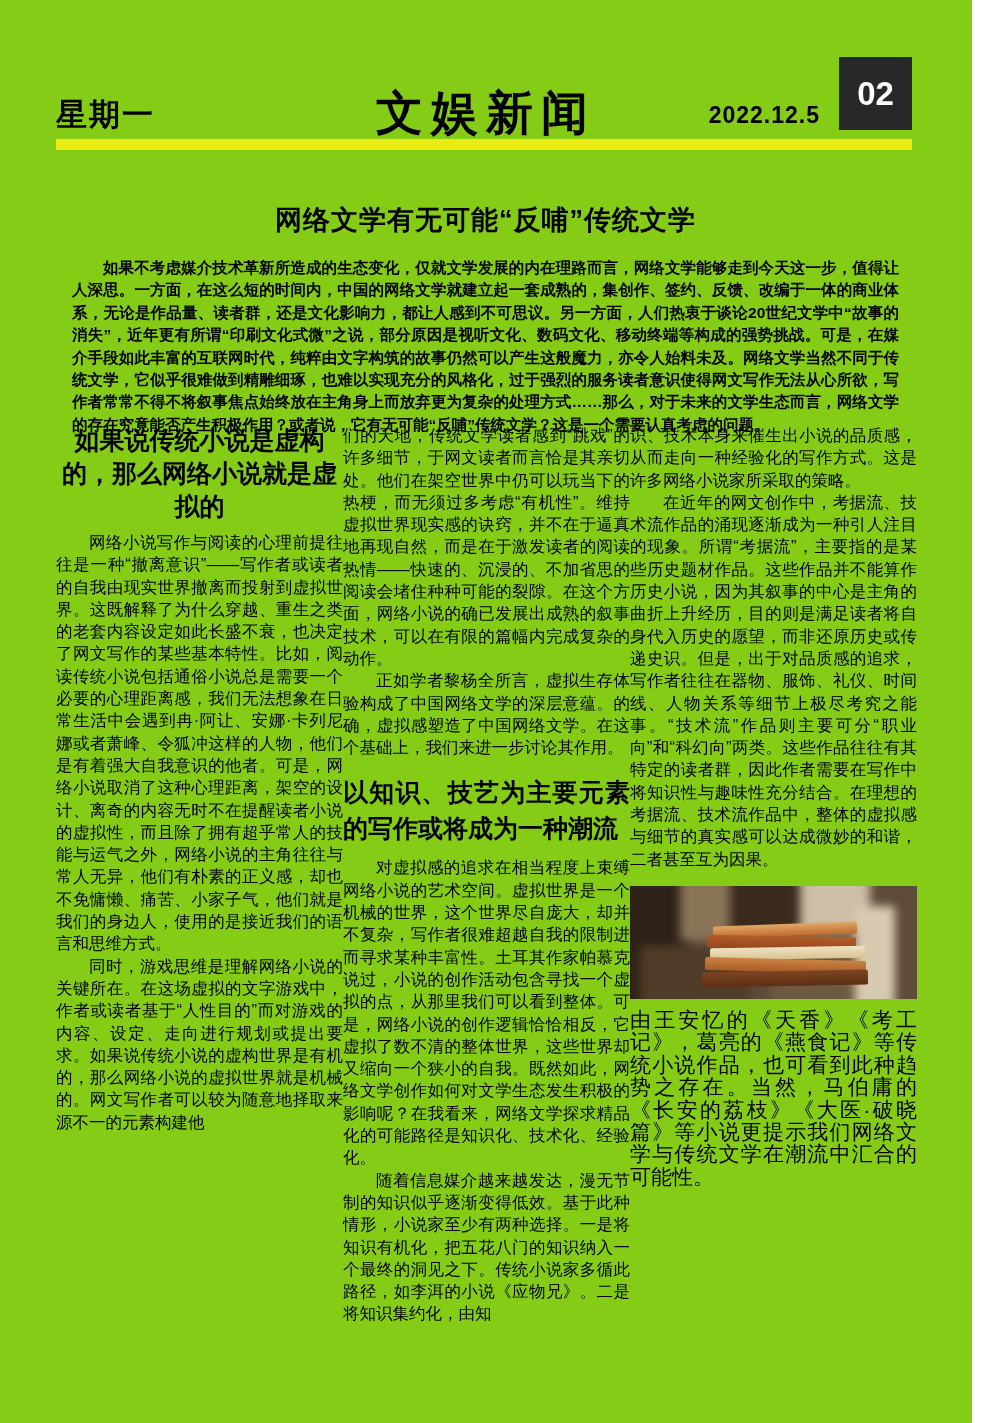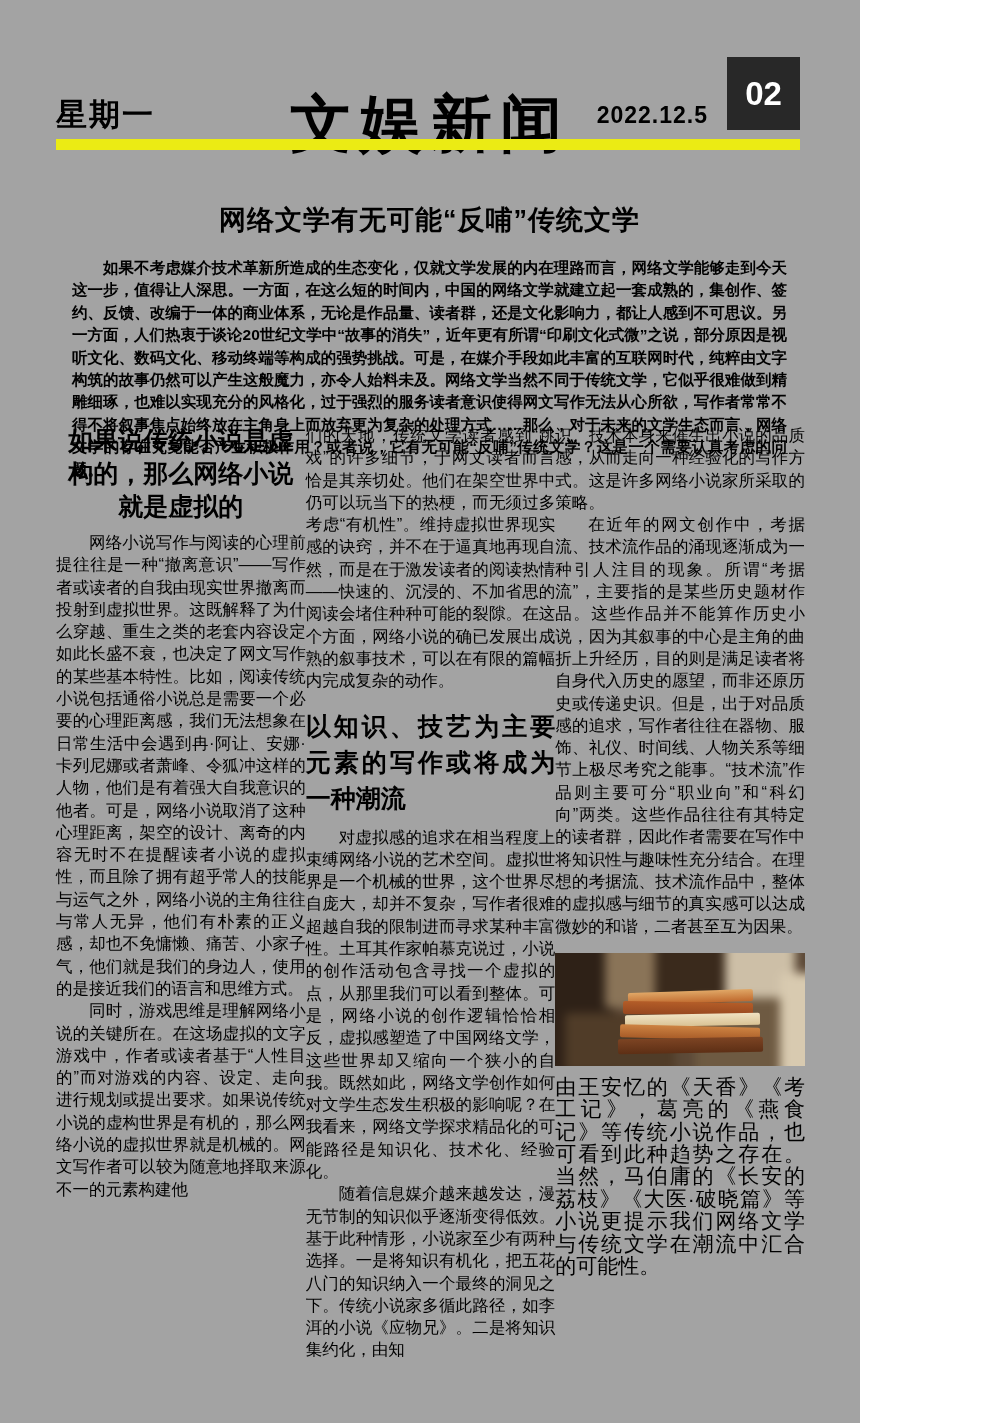--- a/index.html
+++ b/index.html
@@ -1,21 +1,21 @@
 <!DOCTYPE html>
 <html><head>
 <meta charset="utf-8">
 <style>
   html,body{margin:0;padding:0;background:#ffffff;}
   body{width:1000px;height:1423px;font-family:"Liberation Sans","DejaVu Sans",sans-serif;color:#000;}
-  .page{position:relative;width:860px;height:1423px;background:#a3a3a3;overflow:hidden;}
+  .page{position:relative;width:972px;height:1423px;background:#84cc16;overflow:hidden;}
 
   
   .weekday{position:absolute;left:56px;top:94px;font-size:31px;font-weight:bold;letter-spacing:2px;}
-  .masthead{position:absolute;left:0;right:0;top:82px;text-align:center;font-size:62px;font-weight:900;letter-spacing:8px;}
+  .masthead{position:absolute;left:0;right:0;top:82px;text-align:center;font-size:47px;font-weight:900;letter-spacing:8px;}
   .issue-date{position:absolute;right:152px;top:102px;font-size:23px;font-weight:bold;letter-spacing:1px;}
   .page-box{position:absolute;right:60px;top:57px;width:73px;height:73px;background:#282828;color:#fff;
             display:flex;align-items:center;justify-content:center;font-size:33px;font-weight:bold;margin-left:36px;}
   .yellow-bar{position:absolute;left:56px;right:60px;top:139px;height:11px;background:#ebeb14;}
 
   
   .article-title{position:absolute;left:0;right:1px;top:202px;text-align:center;font-size:27px;font-weight:bold;letter-spacing:1px;}
   .lead{position:absolute;left:56px;right:57px;top:241px;font-size:15.5px;line-height:22.4px;
         font-weight:bold;text-align:justify;}
   .lead p{margin:16px;text-indent:2em;}
@@ -68,22 +68,23 @@
   <div class="columns">
 
     <div class="col">
       <h2 class="subhead-center">如果说传统小说是虚构的，那么网络小说就是虚拟的</h2>
       <p>网络小说写作与阅读的心理前提往往是一种“撤离意识”——写作者或读者的自我由现实世界撤离而投射到虚拟世界。这既解释了为什么穿越、重生之类的老套内容设定如此长盛不衰，也决定了网文写作的某些基本特性。比如，阅读传统小说包括通俗小说总是需要一个必要的心理距离感，我们无法想象在日常生活中会遇到冉·阿让、安娜·卡列尼娜或者萧峰、令狐冲这样的人物，他们是有着强大自我意识的他者。可是，网络小说取消了这种心理距离，架空的设计、离奇的内容无时不在提醒读者小说的虚拟性，而且除了拥有超乎常人的技能与运气之外，网络小说的主角往往与常人无异，他们有朴素的正义感，却也不免慵懒、痛苦、小家子气，他们就是我们的身边人，使用的是接近我们的语言和思维方式。</p>
       <p>同时，游戏思维是理解网络小说的关键所在。在这场虚拟的文字游戏中，作者或读者基于“人性目的”而对游戏的内容、设定、走向进行规划或提出要求。如果说传统小说的虚构世界是有机的，那么网络小说的虚拟世界就是机械的。网文写作者可以较为随意地择取来源不一的元素构建他</p>
     </div>
 
     <div class="col">
       <p class="cont">们的天地，传统文学读者感到“跳戏”的许多细节，于网文读者而言恰是其亲切处。他们在架空世界中仍可以玩当下的热梗，而无须过多考虑“有机性”。维持虚拟世界现实感的诀窍，并不在于逼真地再现自然，而是在于激发读者的阅读热情——快速的、沉浸的、不加省思的阅读会堵住种种可能的裂隙。在这个方面，网络小说的确已发展出成熟的叙事技术，可以在有限的篇幅内完成复杂的动作。</p>
+      <p>正如学者黎杨全所言，虚拟生存体验构成了中国网络文学的深层意蕴。的确，虚拟感塑造了中国网络文学。在这个基础上，我们来进一步讨论其作用。</p>
       <h2 class="subhead-left">以知识、技艺为主要元素的写作或将成为一种潮流</h2>
-      <p>对虚拟感的追求在相当程度上束缚网络小说的艺术空间。虚拟世界是一个机械的世界，这个世界尽自庞大，却并不复杂，写作者很难超越自我的限制进而寻求某种丰富性。土耳其作家帕慕克说过，小说的创作活动包含寻找一个虚拟的点，从那里我们可以看到整体。可是，网络小说的创作逻辑恰恰相反，虚拟感塑造了中国网络文学，这些世界却又缩向一个狭小的自我。既然如此，网络文学创作如何对文学生态发生积极的影响呢？在我看来，网络文学探求精品化的可能路径是知识化、技术化、经验化。</p>
+      <p>对虚拟感的追求在相当程度上束缚网络小说的艺术空间。虚拟世界是一个机械的世界，这个世界尽自庞大，却并不复杂，写作者很难超越自我的限制进而寻求某种丰富性。土耳其作家帕慕克说过，小说的创作活动包含寻找一个虚拟的点，从那里我们可以看到整体。可是，网络小说的创作逻辑恰恰相反，它虚拟了数不清的整体世界，这些世界却又缩向一个狭小的自我。既然如此，网络文学创作如何对文学生态发生积极的影响呢？在我看来，网络文学探求精品化的可能路径是知识化、技术化、经验化。</p>
       <p>随着信息媒介越来越发达，漫无节制的知识似乎逐渐变得低效。基于此种情形，小说家至少有两种选择。一是将知识有机化，把五花八门的知识纳入一个最终的洞见之下。传统小说家多循此路径，如李洱的小说《应物兄》。二是将知识集约化，由知</p>
     </div>
 
     <div class="col">
       <p class="cont">识、技术本身来催生出小说的品质感，从而走向一种经验化的写作方式。这是许多网络小说家所采取的策略。</p>
       <p>在近年的网文创作中，考据流、技术流作品的涌现逐渐成为一种引人注目的现象。所谓“考据流”，主要指的是某些历史题材作品。这些作品并不能算作历史小说，因为其叙事的中心是主角的曲折上升经历，目的则是满足读者将自身代入历史的愿望，而非还原历史或传递史识。但是，出于对品质感的追求，写作者往往在器物、服饰、礼仪、时间线、人物关系等细节上极尽考究之能事。“技术流”作品则主要可分“职业向”和“科幻向”两类。这些作品往往有其特定的读者群，因此作者需要在写作中将知识性与趣味性充分结合。在理想的考据流、技术流作品中，整体的虚拟感与细节的真实感可以达成微妙的和谐，二者甚至互为因果。</p>
 
       <div class="photo">
         <div class="blur-layer">
           <div class="blob bl1"></div>

